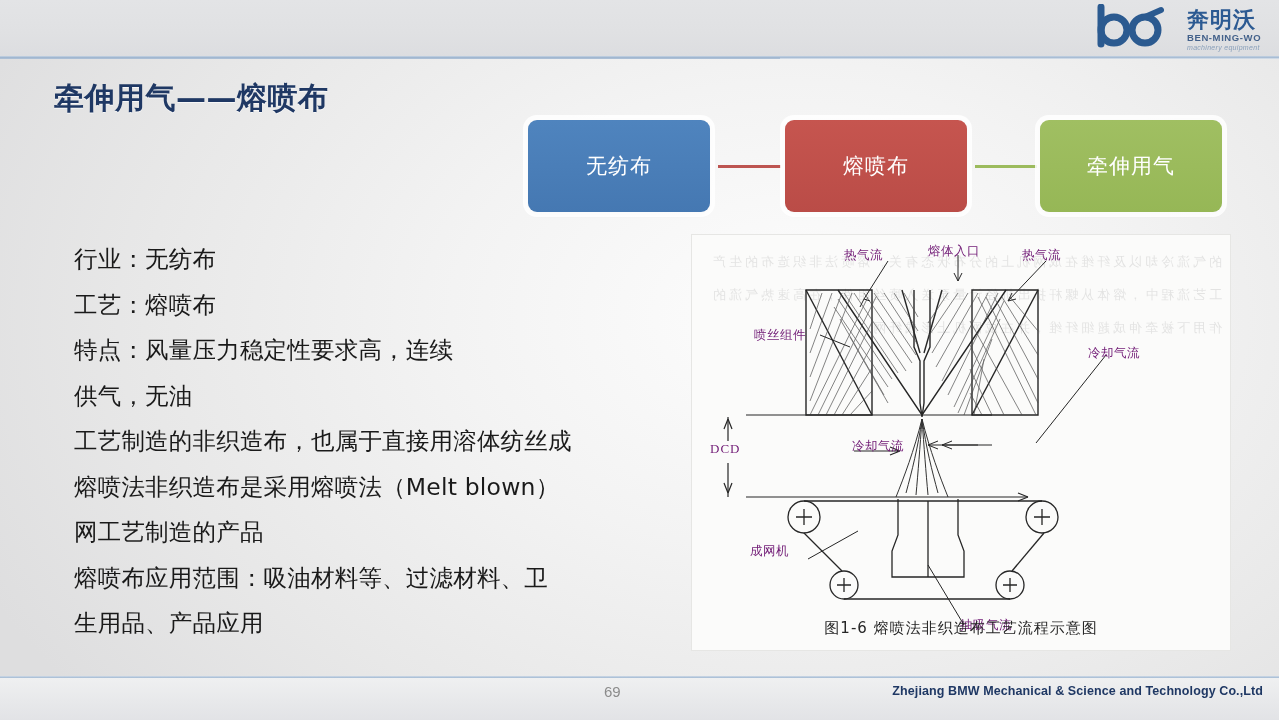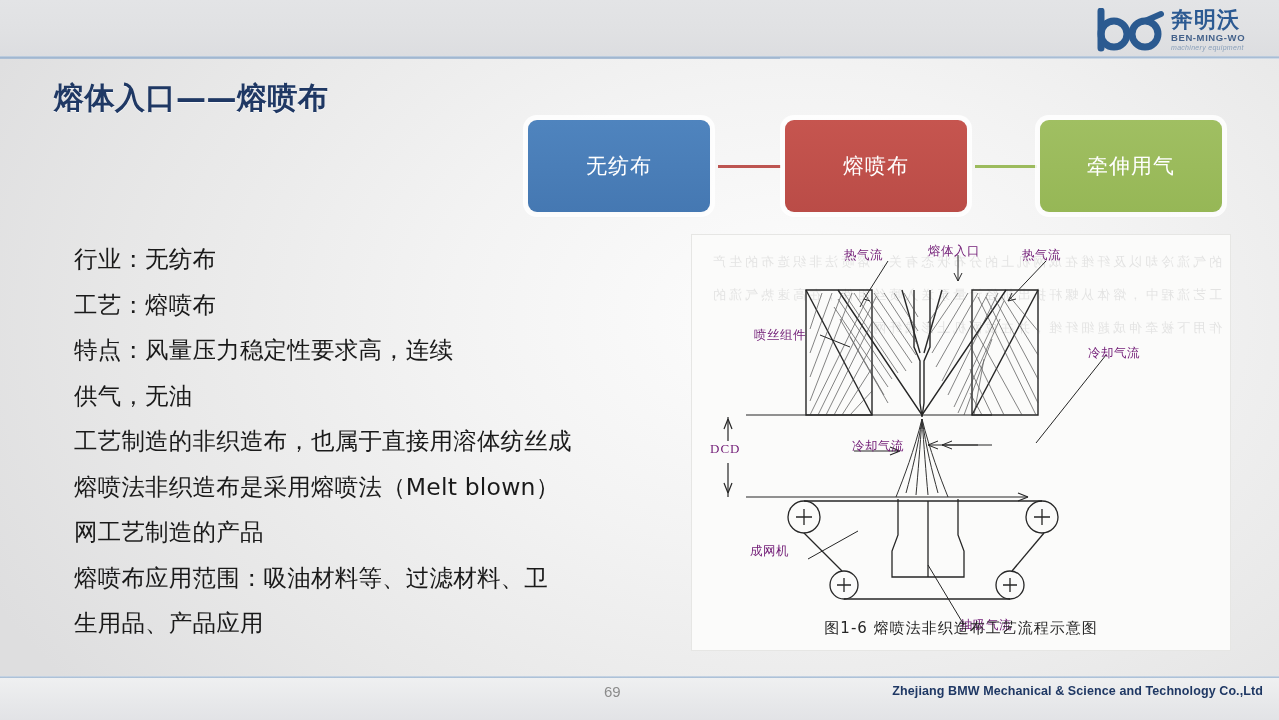--- a/index.html
+++ b/index.html
@@ -40,22 +40,21 @@
     width: 780px; height: 2px;
     background: #9fb6cf;
     opacity: .75;
   }
 
   .logo {
     position: absolute;
     right: 10px; top: 4px;
     width: 172px; height: 52px;
     display: flex;
-    align-items: center;
-    gap: 4px;
+    gap: 20px;
   }
   .logo-mark {
     width: 70px; height: 44px;
     flex: 0 0 auto;
     position: relative;
   }
   .logo-text {
     display: flex;
     flex-direction: column;
     justify-content: center;
@@ -239,21 +238,21 @@
         <path d="M48 13 L64 6" stroke="#2b5a90" stroke-width="6" stroke-linecap="round" fill="none"></path>
       </svg>
     </div>
     <div class="logo-text">
       <span class="logo-cn">奔明沃</span>
       <span class="logo-en">BEN-MING-WO</span>
       <span class="logo-sub">machinery equipment</span>
     </div>
   </div>
 
-  <div class="page-title">熔体入口——熔喷布</div>
+  <div class="page-title">牵伸用气——熔喷布</div>
 
   <div class="chain">
     <div class="chain-box blue">无纺布</div>
     <div class="chain-link red-link"></div>
     <div class="chain-box red">熔喷布</div>
     <div class="chain-link green-link"></div>
     <div class="chain-box green">牵伸用气</div>
   </div>
 
   <div class="body-copy">

